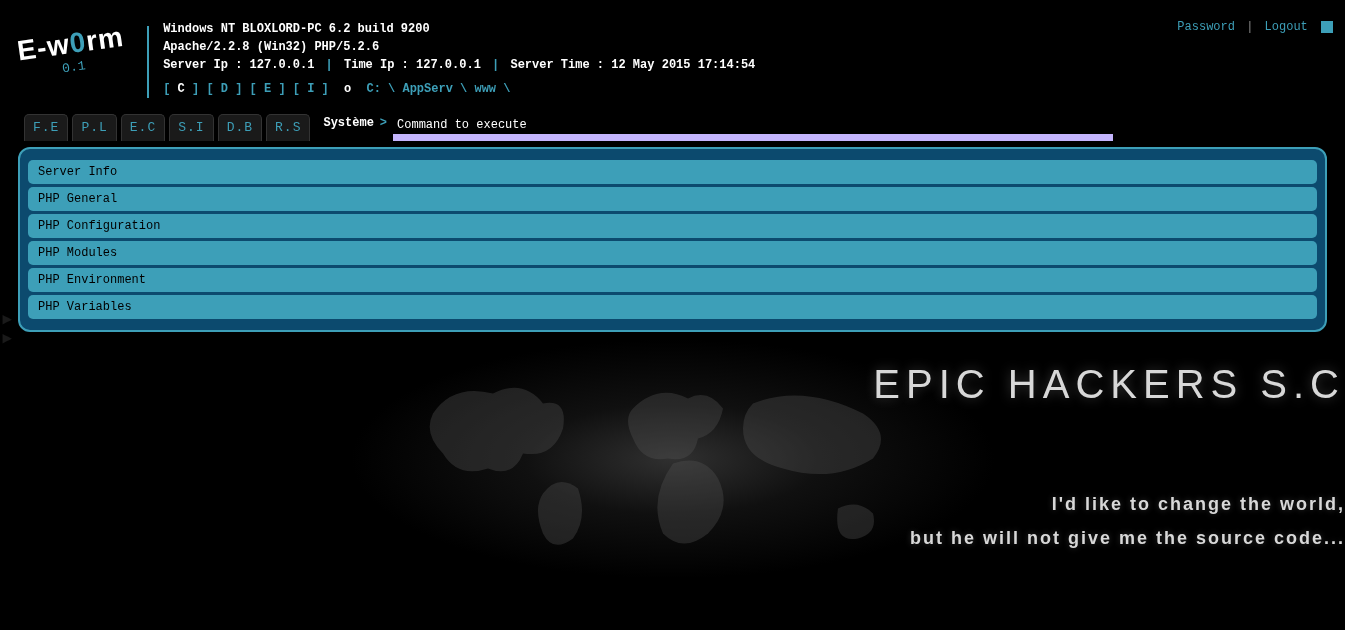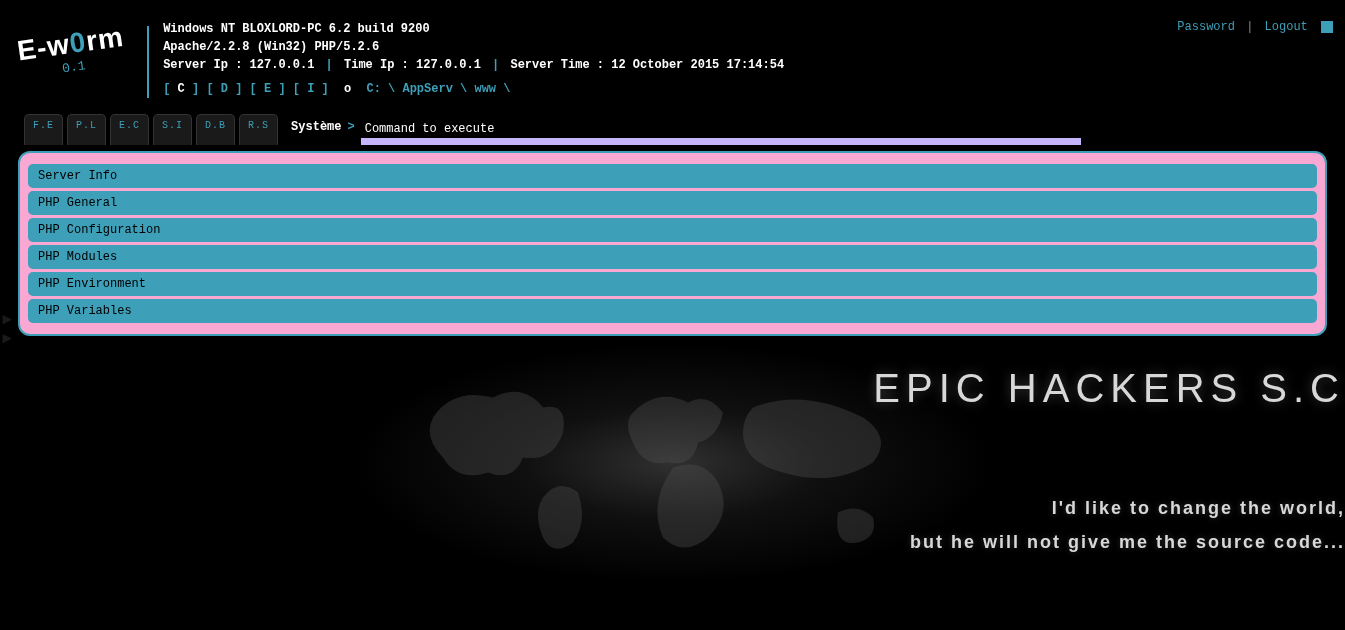--- a/index.html
+++ b/index.html
@@ -61,24 +61,24 @@
   display: flex;
   align-items: flex-end;
   margin-top: 10px;
   padding-left: 24px;
 }
 .tab {
   background: #1a1a1a;
   border: 1px solid #333;
   border-bottom: none;
   border-radius: 5px 5px 0 0;
-  padding: 5px 8px 14px;
+  padding: 5px 8px 6px;
   margin-right: 4px;
   color: #3d9fb8;
-  font-size: 10px;
+  font-size: 13px;
   cursor: pointer;
   font-family: "Courier New", monospace;
   letter-spacing: 1px;
 }
 .prompt {
   margin-left: 9px;
   color: #fff;
   font-weight: bold;
   display: flex;
   align-items: flex-start;
@@ -94,21 +94,21 @@
   font-size: 12px;
   padding: 2px 4px;
   width: 720px;
   outline: none;
 }
 .panel {
   margin: 6px 18px 0 18px;
   border: 2px solid #3d9fb8;
   border-radius: 12px;
   padding: 8px 8px;
-  background: #f9a8d4;
+  background: #0c4a6e;
 }
 .bar {
   background: #3d9fb8;
   color: #000;
   border-radius: 5px;
   padding: 5px 10px;
   margin: 3px 0;
   font-size: 12px;
   cursor: pointer;
   font-family: "Courier New", monospace;
@@ -179,21 +179,21 @@
   </div>
   <div class="vbar"></div>
   <div class="info">
     <div>Windows NT BLOXLORD-PC 6.2 build 9200</div>
     <div>Apache/2.2.8 (Win32) PHP/5.2.6</div>
     <div>
       <span>Server Ip : </span><span>127.0.0.1</span>
       <span class="sep2">|</span>
       <span>Time Ip : </span><span>127.0.0.1</span>
       <span class="sep2">|</span>
-      <span>Server Time : </span><span>12 October 2015 17:14:54</span>
+      <span>Server Time : </span><span>12 May 2015 17:14:54</span>
     </div>
     <div class="drives" id="drives-row"><span><span class="br">[ </span><span class="cur">C</span><span class="br"> ]</span> </span><span><span class="br">[ </span><span class="br">D</span><span class="br"> ]</span> </span><span><span class="br">[ </span><span class="br">E</span><span class="br"> ]</span> </span><span><span class="br">[ </span><span class="br">I</span><span class="br"> ]</span> </span><span class="o">  o   </span><span class="path">C: \ AppServ \ www \</span></div>
   </div>
 </div>
 
 <div class="cmdrow">
   <div id="tabs-holder" style="display:flex;">
       <div class="tab">F.E</div>
       <div class="tab">P.L</div>
       <div class="tab">E.C</div>

